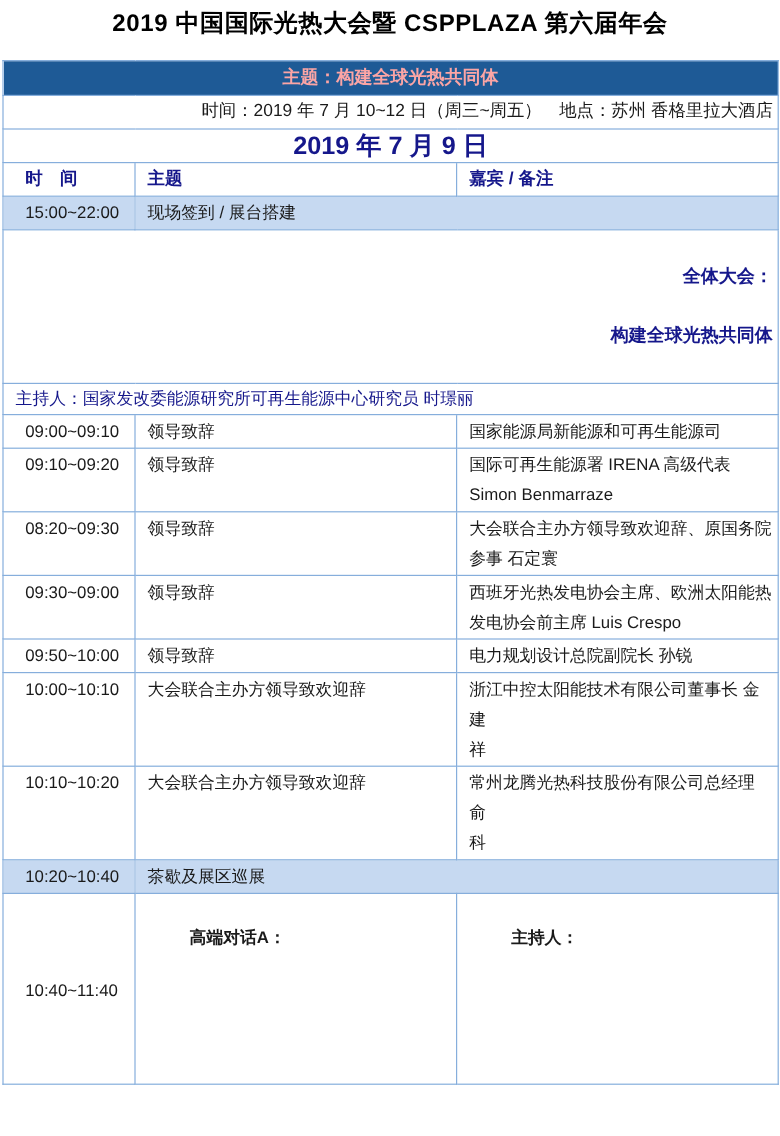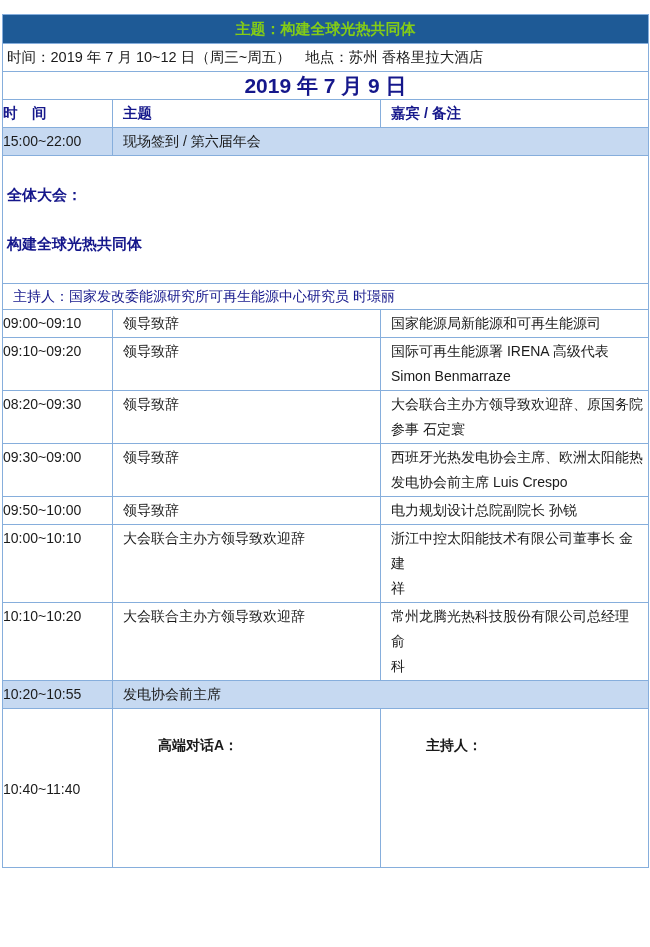--- a/index.html
+++ b/index.html
@@ -21,37 +21,38 @@
   table.agenda{
     width:646px;margin:14px 2px 0 2px;border-collapse:collapse;table-layout:fixed;
   }
   td{
     border:1px solid var(--border);
     font-size:14px;line-height:25px;color:var(--ink);
     padding:1px 4px 1px 10px;vertical-align:top;
     white-space:pre-line;overflow:hidden;
   }
   col.c-time{width:110px;} col.c-topic{width:268px;} col.c-guest{width:268px;}
-  .r-banner td{background:var(--banner-bg);color:#84cc16;font-weight:bold;text-align:center;font-size:15px;height:28px;line-height:26px;padding:1px 4px;}
-  .r-info td{text-align:left;height:27px;font-size:14.5px;padding:1px 4px;}
+  .r-banner td{background:var(--banner-bg);color:#fca5a5;font-weight:bold;text-align:center;font-size:15px;height:28px;line-height:26px;padding:1px 4px;}
+  .r-info td{text-align:right;height:27px;font-size:14.5px;padding:1px 4px;}
   .r-date td{text-align:center;height:26px;color:var(--navy);font-weight:bold;font-size:21px;padding:1px 4px;}
   .r-header td{color:var(--navy);font-weight:bold;font-size:14.5px;height:26px;}
   .r-hl td{background:var(--hl);height:26px;}
-  .r-session td{text-align:left;color:var(--navy);font-weight:bold;font-size:15px;padding:2px 4px;}
+  .r-session td{text-align:right;color:var(--navy);font-weight:bold;font-size:15px;padding:2px 4px;}
   .r-session .sline{line-height:24px;}
   .r-mod td{color:var(--navy);height:25px;line-height:23px;}
-  .time-cell{padding-left:0;}
+  .time-cell{padding-left:18px;}
   .r-dlg td{line-height:22px;padding-top:3px;}
   .r-dlg .time-cell{vertical-align:middle;}
   .dlg-label{font-weight:bold;margin-left:35px;}
 </style>
 </head>
 <body>
 
 <div>
+  <h1 class="doc-title t1">2019 中国国际光热大会暨 CSPPLAZA 第六届年会</h1>
 
   <table class="agenda">
     <colgroup>
         <col class="c-time">
         <col class="c-topic">
         <col class="c-guest">
       </colgroup>
 
     <tbody>
         <tr class="r-banner">
@@ -67,21 +68,21 @@
     </tr>
 
     <tr class="r-header">
       <td class="time-cell">时　间</td>
       <td>主题</td>
       <td>嘉宾 / 备注</td>
     </tr>
 
     <tr class="r-hl">
       <td class="time-cell">15:00~22:00</td>
-      <td colspan="2">现场签到 / 第六届年会</td>
+      <td colspan="2">现场签到 / 展台搭建</td>
     </tr>
 
 
     <tr class="r-session">
       <td colspan="3">
         <div class="sline">全体大会：</div>
         <div class="sline">构建全球光热共同体</div>
       </td>
     </tr>
 
@@ -124,22 +125,22 @@
 祥</td>
     </tr>
     <tr>
       <td class="time-cell">10:10~10:20</td>
       <td>大会联合主办方领导致欢迎辞</td>
       <td>常州龙腾光热科技股份有限公司总经理 俞
 科</td>
     </tr>
 
     <tr class="r-hl">
-      <td class="time-cell">10:20~10:55</td>
-      <td colspan="2">发电协会前主席</td>
+      <td class="time-cell">10:20~10:40</td>
+      <td colspan="2">茶歇及展区巡展</td>
     </tr>
 
     <tr class="r-dlg">
       <td class="time-cell">10:40~11:40</td>
       <td>
         <div class="dlg-label">高端对话A：</div>
         
         
         
         

